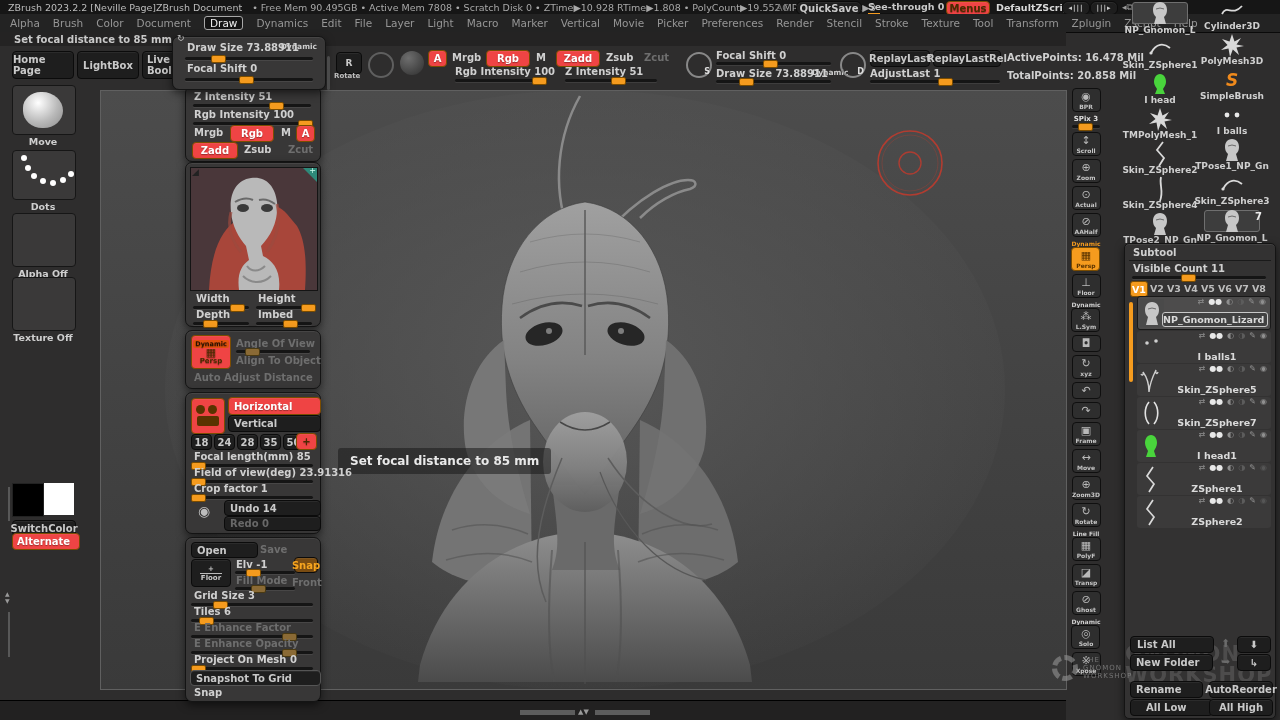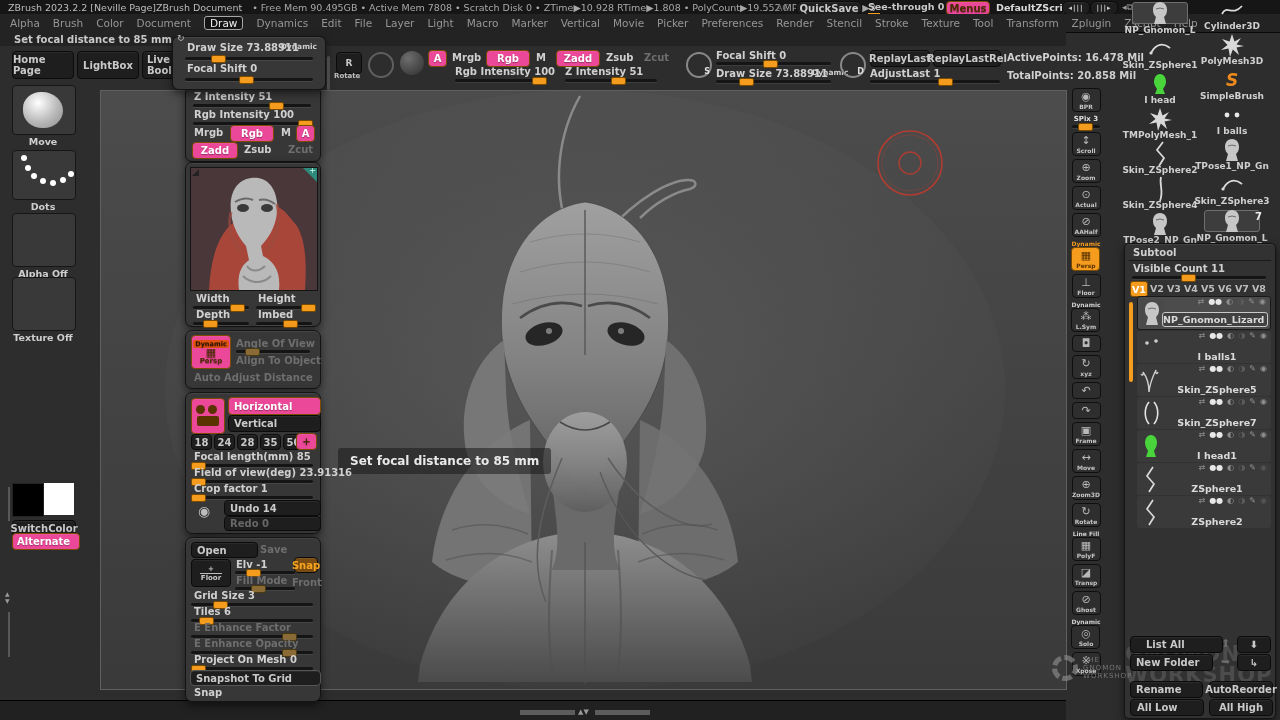--- a/index.html
+++ b/index.html
@@ -6,21 +6,21 @@
   #app{position:relative;width:1280px;height:720px;overflow:hidden;background:#2e2d2d;
        font-family:"DejaVu Sans",sans-serif;color:#c4c4c4;font-size:10px}
   .abs{position:absolute}
   .lbl{font-size:10px;font-weight:700;color:#d0d0d0;white-space:nowrap}
   .dim{color:#6e6e6e}
   .panel{position:absolute;background:#383737;border:1px solid #141414;border-radius:7px;
          box-shadow:inset 0 1px 0 rgba(255,255,255,.07),0 3px 8px rgba(0,0,0,.55)}
   .zb{background:#1e1e1e;border:1px solid #0b0b0b;border-radius:4px;color:#c9c9c9;
       display:flex;align-items:center;justify-content:center;font-size:10px;font-weight:700;
       box-shadow:inset 0 1px 0 rgba(255,255,255,.06)}
-  .zb.on{background:#ec4899;color:#fff;border-color:#7a4c00;text-shadow:0 1px 1px rgba(0,0,0,.35)}
+  .zb.on{background:#ef4444;color:#fff;border-color:#7a4c00;text-shadow:0 1px 1px rgba(0,0,0,.35)}
   .zb.dim{color:#686868}
   .tr{position:absolute;height:3px;background:#151515;border-radius:2px;box-shadow:0 1px 0 rgba(255,255,255,.08)}
   .tr i{position:absolute;top:-2px;width:13px;height:6px;background:#f59b1e;border:1px solid #7a4c00;
         border-radius:2px;margin-left:-7px}
   .tr.dim i{background:#8a6a35;border-color:#4a3a12}
   
   #titlebar{left:0;top:0;width:1280px;height:14px;background:#161616;display:flex;align-items:center;font-size:9.5px;color:#bdbdbd;white-space:nowrap}
   #menubar{left:0;top:14px;width:1280px;height:18px;background:#232323;border-bottom:1px solid #0a0a0a;
            display:flex;align-items:center;gap:13px;padding-left:10px;font-size:10.5px;color:#969696}
   #menubar .mi{cursor:default}
@@ -943,29 +943,29 @@
           </div>
           <div class="stname">ZSphere2</div>
         </div>
       </div>
 
     <div style="position:absolute;left:0px;top:400px;font-size:21px;font-weight:700;color:rgba(130,130,130,.33);letter-spacing:1px;line-height:21px;z-index:1">
       <div>GNOMON</div>
         <div>WORKSHOP</div>
     </div>
 
-    <div class="zb" style="position:absolute;left:5px;top:392px;width:76px;height:15px;justify-content:flex-start;padding-left:15px;z-index:2">List All</div>
+    <div class="zb" style="position:absolute;left:5px;top:392px;width:76px;height:15px;justify-content:flex-start;padding-left:6px;z-index:2">List All</div>
     <span style="position:absolute;left:96px;top:393px;color:#6b6b6b;font-size:11px;z-index:2">⬆</span>
     <div class="zb" style="position:absolute;left:112px;top:392px;width:32px;height:15px;z-index:2">⬇</div>
     <div class="zb" style="position:absolute;left:5px;top:410px;width:76px;height:15px;justify-content:flex-start;padding-left:5px;z-index:2">New Folder</div>
     <span style="position:absolute;left:96px;top:411px;color:#6b6b6b;font-size:11px;z-index:2">➥</span>
     <div class="zb" style="position:absolute;left:112px;top:410px;width:32px;height:15px;z-index:2">↳</div>
     <div class="zb" style="position:absolute;left:5px;top:437px;width:66px;height:15px;justify-content:flex-start;padding-left:5px;z-index:2">Rename</div>
     <div class="zb" style="position:absolute;left:84px;top:437px;width:62px;height:15px;z-index:2;font-size:10px">AutoReorder</div>
-    <div class="zb" style="position:absolute;left:5px;top:455px;width:66px;height:15px;justify-content:flex-start;padding-left:6px;z-index:2">All Low</div>
+    <div class="zb" style="position:absolute;left:5px;top:455px;width:66px;height:15px;justify-content:flex-start;padding-left:15px;z-index:2">All Low</div>
     <div class="zb" style="position:absolute;left:84px;top:455px;width:62px;height:15px;z-index:2">All High</div>
   </div>
 
   <div class="abs" style="left:1052px;top:655px;display:flex;align-items:center;gap:5px;opacity:.65;z-index:5">
     <div style="width:26px;height:26px;border:5px dashed #8d8d8d;border-radius:50%;box-sizing:border-box"></div>
     <div style="font-size:7px;font-weight:400;color:#9a9a9a;line-height:8px;letter-spacing:1px">
       <div>THE</div>
         <div>GNOMON</div>
         <div>WORKSHOP</div>
     </div>

